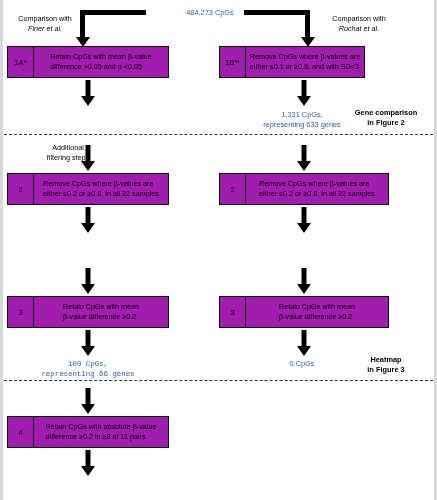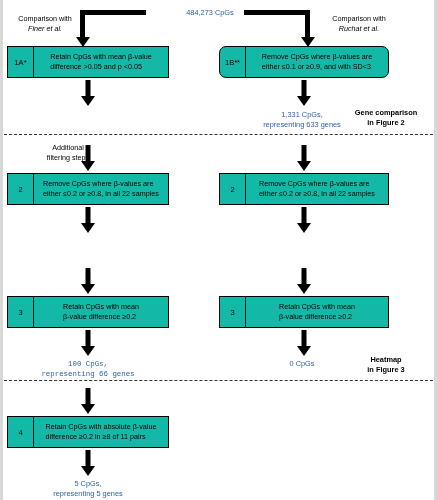--- a/index.html
+++ b/index.html
@@ -14,21 +14,21 @@
   .page-edge{position:absolute;top:0;bottom:0;width:3px;background:#d8d8d8;}
   .page-edge.l{left:0;}
   .page-edge.r{right:0;}
 
   .canvas{position:absolute;inset:0;}
 
   
   .pbox{
     position:absolute;
     border:1.6px solid #000;
-    background:#14b8a6;
+    background:#a21caf;
     display:flex;
     align-items:stretch;
     box-sizing:border-box;
   }
   .pbox .idcell{
     width:26px;
     border-right:1.6px solid #000;
     display:flex;align-items:center;justify-content:center;
     font-size:7.5px;color:#000;
     box-sizing:border-box;
@@ -129,21 +129,21 @@
   <div class="pbox" style="left:7px;top:46px;width:162px;height:32px;">
     <div class="idcell">1A*</div>
     <div class="txtcell">
       <span>
         <span>Retain CpGs with mean β-value</span><br>
         <span>difference &gt;0.05 and p &lt;0.05</span>
       </span>
     </div>
   </div>
 
-  <div class="pbox" style="left:219px;top:46px;width:170px;height:32px;border-radius:7px;">
+  <div class="pbox" style="left:219px;top:46px;width:146px;height:32px;">
     <div class="idcell">1B**</div>
     <div class="txtcell">
       <span>
         <span>Remove CpGs where β-values are</span><br>
         <span>either ≤0.1 or ≥0.9, and with SD&lt;3</span>
       </span>
     </div>
   </div>
 
   <div class="arrow" style="left:81px;top:80px;width:14px;height:26px;">
@@ -275,18 +275,14 @@
         <span>difference ≥0.2 in ≥8 of 11 pairs</span>
       </span>
     </div>
   </div>
 
   <div class="arrow" style="left:81px;top:450px;width:14px;height:26px;">
     <div class="shaft" style="height:17px;"></div>
       <div class="head"></div>
   </div>
 
-  <div class="result" style="left:8px;top:479px;width:160px;">
-    <span>5 CpGs,</span><br>
-    <span>representing 5 genes</span>
-  </div>
 
 </div>
 
 </body></html>

